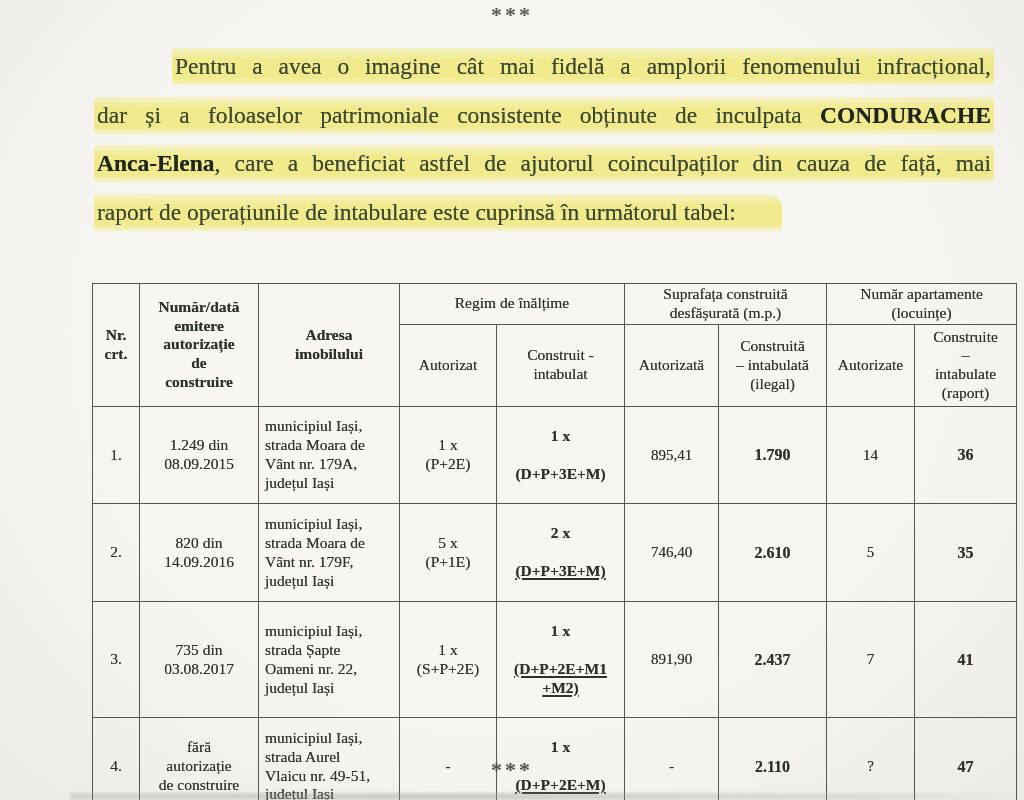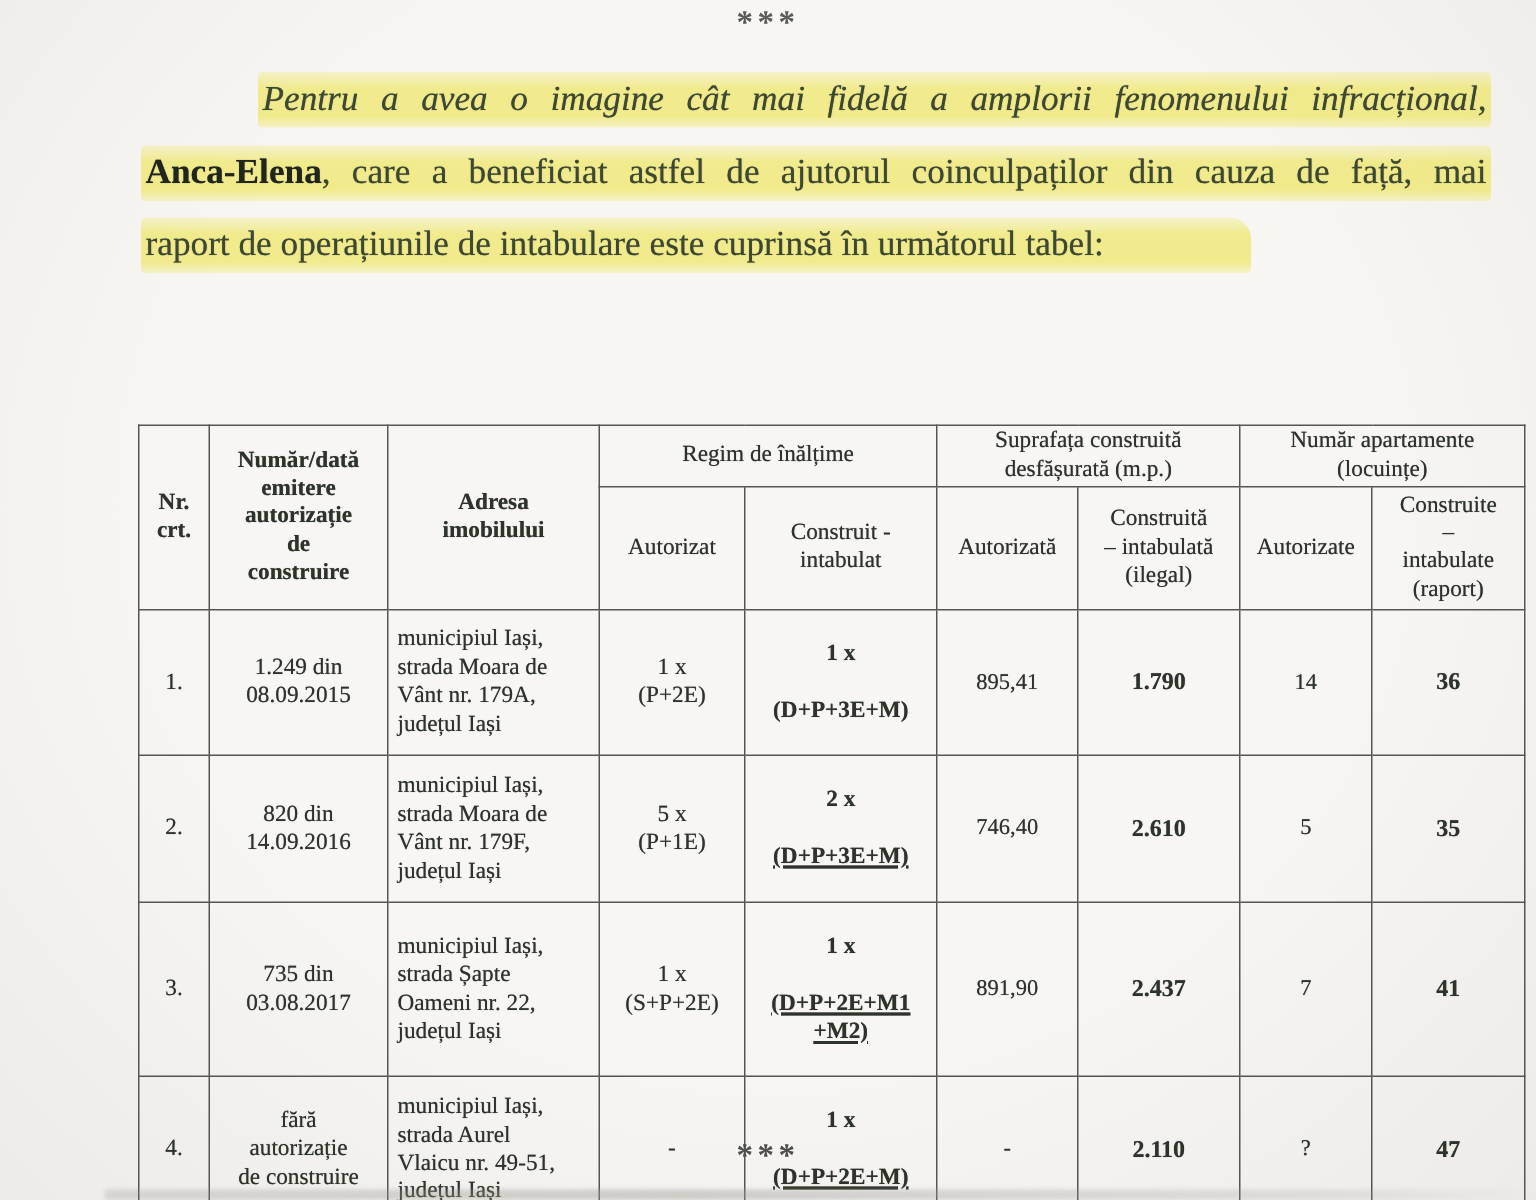--- a/index.html
+++ b/index.html
@@ -14,27 +14,27 @@
     font-weight:bold;color:#5a5a58;font-size:22px;letter-spacing:3px;
   }
   .sep-top{top:2px;}
   .sep-bottom{top:757px;color:#4e4e4c;}
   .para{
     position:absolute;top:42px;left:94px;width:900px;
     font-size:23.5px;line-height:48.5px;
     text-shadow:0 0 0.6px rgba(61,72,50,0.75);
   }
   .pline{text-align:justify;text-align-last:justify;height:48.5px;}
-  .pline.first{padding-left:78px;width:822px;font-style:italic;}
+  .pline.first{padding-left:78px;width:822px;}
   .pline.last{text-align-last:left;}
   .hl{
     background:linear-gradient(180deg, rgba(240,233,95,0.28) 0%, rgba(237,228,78,0.62) 30%, rgba(237,228,78,0.62) 80%, rgba(240,233,95,0.30) 100%);
     padding:5px 3px 6px 3px;border-radius:3px;
   }
-  .hl.tail{padding-right:98px;border-top-right-radius:14px;}
+  .hl.tail{padding-right:46px;border-top-right-radius:14px;}
   b{color:#20261b;}
   table.tbl{
     position:absolute;top:283px;left:92px;width:924px;
     border-collapse:collapse;table-layout:fixed;
     color:#2d3328;
     text-shadow:0 0 0.5px rgba(45,51,40,0.7);
   }
   .tbl th,.tbl td{
     border:1.6px solid #555553;
     text-align:center;vertical-align:middle;
@@ -54,20 +54,21 @@
     filter:blur(1.5px);
   }
 </style>
 </head>
 <body>
 
 <div class="sep sep-top">***</div>
 
 <div class="para">
   <div class="pline first"><span class="hl"><span>Pentru a avea o imagine cât mai fidelă a amplorii fenomenului infracțional,</span></span></div>
+  <div class="pline"><span class="hl"><span>dar și a foloaselor patrimoniale consistente obținute de inculpata </span><b>CONDURACHE</b></span></div>
   <div class="pline"><span class="hl"><b>Anca-Elena</b><span>, care a beneficiat astfel de ajutorul coinculpaților din cauza de față, mai</span></span></div>
   <div class="pline last"><span class="hl tail"><span>raport de operațiunile de intabulare este cuprinsă în următorul tabel:</span></span></div>
 </div>
 
 <table class="tbl">
   <colgroup>
     <col style="width:47px">
       <col style="width:119px">
       <col style="width:141px">
     <col style="width:97px">

